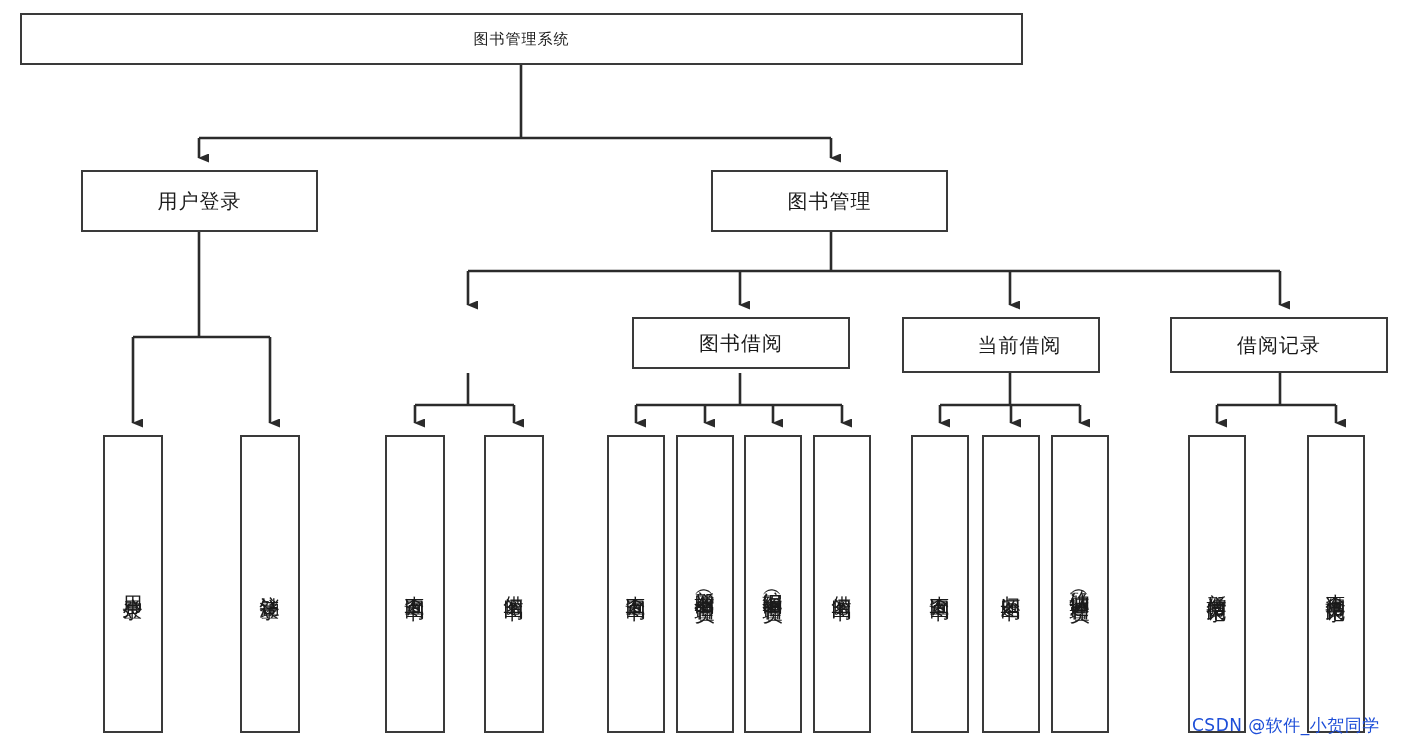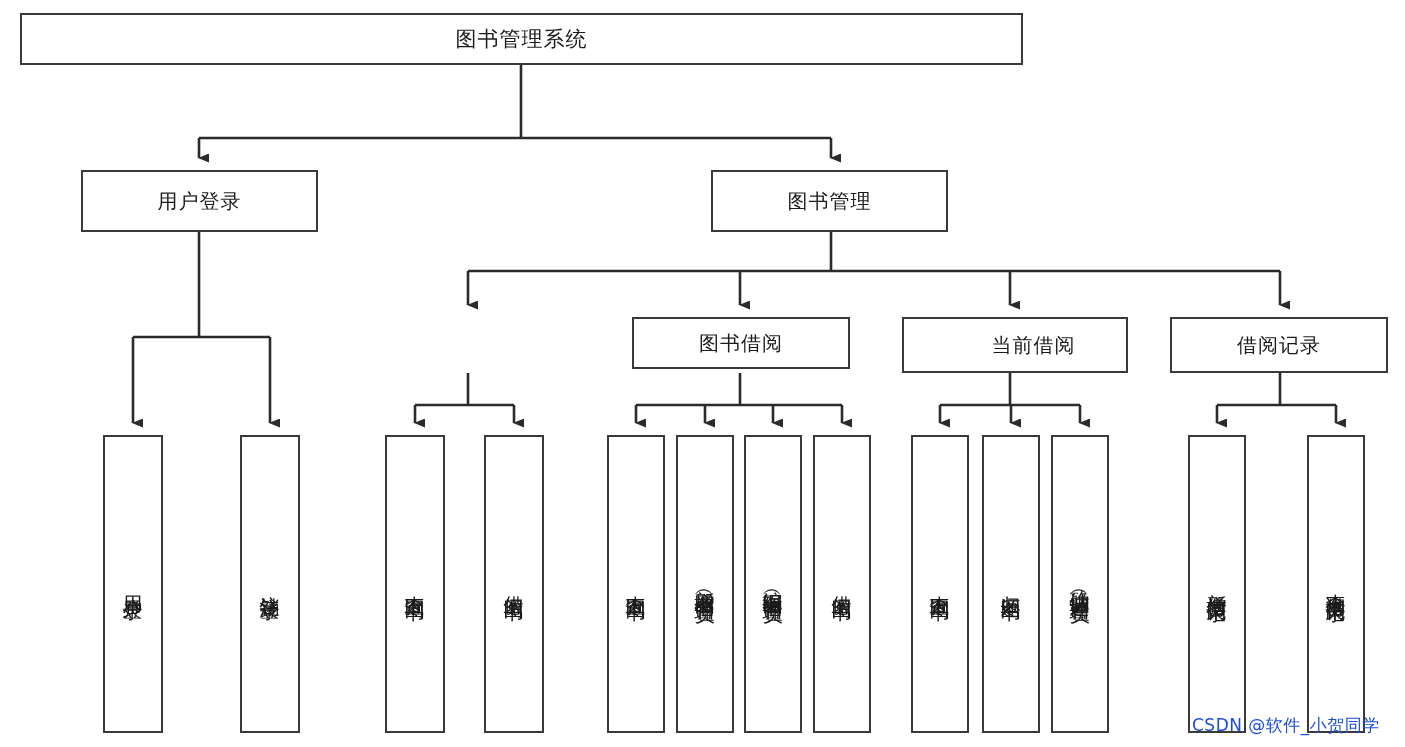--- a/index.html
+++ b/index.html
@@ -29,21 +29,21 @@
     position: absolute;
     box-sizing: border-box;
     background: #ffffff;
     border: 2px solid #3a3a3a;
     display: flex;
     align-items: center;
     justify-content: center;
     color: #1a1a1a;
   }
   .node.root {
-    font-size: 21px;
+    font-size: 15px;
   }
   .node.lvl2 {
     font-size: 20px;
   }
   .node.lvl3 {
     font-size: 20px;
   }
   .node.leaf {
     font-size: 20px;
     align-items: center;
@@ -131,21 +131,21 @@
   <div class="node lvl2" style="left:81px; top:170px; width:237px; height:62px;">
     <span class="htext">用户登录</span>
   </div>
   <div class="node lvl2" style="left:711px; top:170px; width:237px; height:62px;">
     <span class="htext">图书管理</span>
   </div>
 
   <div class="node lvl3" style="left:632px; top:317px; width:218px; height:52px;">
     <span class="htext">图书借阅</span>
   </div>
-  <div class="node lvl3" style="left:902px; top:317px; width:226px; height:56px;padding-left:37px;">
+  <div class="node lvl3" style="left:902px; top:317px; width:198px; height:56px;padding-left:37px;">
     <span class="htext">当前借阅</span>
   </div>
   <div class="node lvl3" style="left:1170px; top:317px; width:218px; height:56px;">
     <span class="htext">借阅记录</span>
   </div>
 
   <div class="node leaf" style="left:103px; top:435px; width:60px; height:298px;">
     <span class="vtext">用户登录</span>
   </div>
   <div class="node leaf" style="left:240px; top:435px; width:60px; height:298px;">

